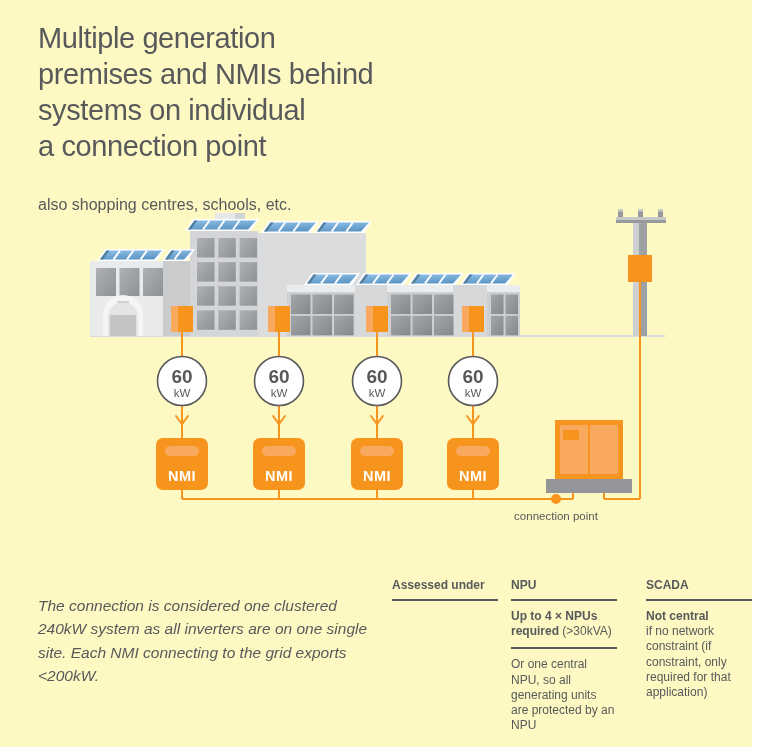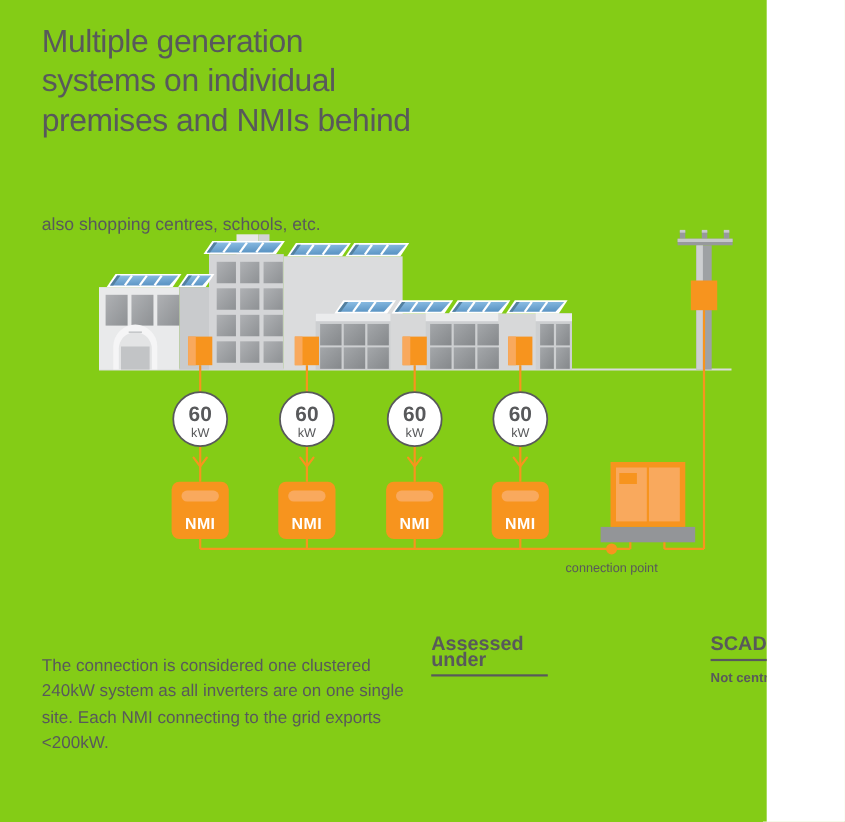--- a/index.html
+++ b/index.html
@@ -5,63 +5,64 @@
   :root{
     --accent-orange:#F7941E;
     --accent-orange-light:#F9A95D;
     --text-gray:#58595B;
     --panel-blue:#6FA9D8;
     --platform-gray:#939598;
     --ground-line-gray:#DADBDC;
   }
   html,body{margin:0;padding:0;background:#fff;}
   body{font-family:"Liberation Sans","DejaVu Sans",sans-serif;color:var(--text-gray,#58595B);}
-  .page{position:relative;width:697px;height:747px;background:#84cc16;overflow:hidden;}
+  .page{position:relative;width:752px;height:747px;background:#fef9c3;overflow:hidden;}
 
   .title{position:absolute;left:38px;top:20px;font-size:29px;line-height:36px;
          font-weight:400;letter-spacing:-0.4px;color:var(--text-gray,#58595B);}
   .subtitle{position:absolute;left:38px;top:172px;font-size:16px;color:var(--text-gray,#58595B);margin-top:24px;}
 
   .diagram{position:absolute;left:0;top:192px;}
   svg{display:block;}
   .f-orange{fill:var(--accent-orange,#F7941E);}
   .f-orange-lt{fill:var(--accent-orange-light,#F9A95D);}
   .s-orange{stroke:var(--accent-orange,#F7941E);stroke-width:2;fill:none;}
   .s-orange-thick{stroke:var(--accent-orange,#F7941E);stroke-width:5;}
   .s-ink{stroke:var(--text-gray,#58595B);}
   .t-ink{fill:var(--text-gray,#58595B);}
   .t-white{fill:#FFFFFF;}
   .kw-value{font-size:19px;font-weight:bold;}
   .kw-unit{font-size:11.5px;}
   .nmi-text{font-size:14.5px;font-weight:bold;letter-spacing:.4px;}
   .cp-label{font-size:11.5px;}
 
   .summary{position:absolute;left:38px;top:578px;width:348px;font-size:15.5px;
-           line-height:23.5px;color:var(--text-gray,#58595B);}
+           line-height:23.5px;color:var(--text-gray,#58595B);font-style:italic;}
 
   .col{position:absolute;top:578px;width:106px;font-size:12px;line-height:15.2px;
        color:var(--text-gray,#58595B);}
   .col-1{left:392px;}
   .col-2{left:511px;}
   .col-3{left:646px;}
-  .col h3{margin:0 0 7px 0;font-size:18px;line-height:14px;font-weight:bold;}
+  .col h3{margin:0 0 7px 0;font-size:12px;line-height:14px;font-weight:bold;}
   .col hr{border:none;border-top:2px solid var(--text-gray,#58595B);margin:0 0 8px 0;}
   .col hr.mid{margin:8px 0;}
   .col p{margin:0;}
   .col b.block{display:block;}
 </style>
 </head>
 <body>
 
 <div class="page">
 
   <div class="title">
     <div>Multiple generation</div>
+    <div>premises and NMIs behind</div>
     <div>systems on individual</div>
-    <div>premises and NMIs behind</div>
+    <div>a connection point</div>
   </div>
   <div class="subtitle">also shopping centres, schools, etc.</div>
 
   <div class="diagram">
   <svg width="768" height="360" viewBox="0 208 768 360" xmlns="http://www.w3.org/2000/svg">
     <defs>
       <linearGradient id="gwin" x1="0" y1="0" x2="1" y2="1">
         <stop offset="0" stop-color="#AFB1B4"></stop>
             <stop offset="1" stop-color="#8E9194"></stop>
       </linearGradient>
@@ -316,20 +317,27 @@
   </svg>
   </div>
 
   <p class="summary">The connection is considered one clustered 240kW system as all inverters are on one single site. Each NMI connecting to the grid exports &lt;200kW.</p>
 
   <div class="col col-1">
     <h3>Assessed under</h3>
     <hr>
   </div>
 
+  <div class="col col-2">
+    <h3>NPU</h3>
+    <hr>
+    <p><b>Up to 4 × NPUs required</b><span> (&gt;30kVA)</span></p>
+    <hr class="mid">
+    <p><span>Or one central NPU, so all generating units are protected by an NPU</span></p>
+  </div>
 
   <div class="col col-3">
     <h3>SCADA</h3>
     <hr>
-    <p><b class="block">Not central</b></p>
+    <p><b class="block">Not central</b><span>if no network constraint (if constraint, only required for that application)</span></p>
   </div>
 
 </div>
 
 </body></html>

